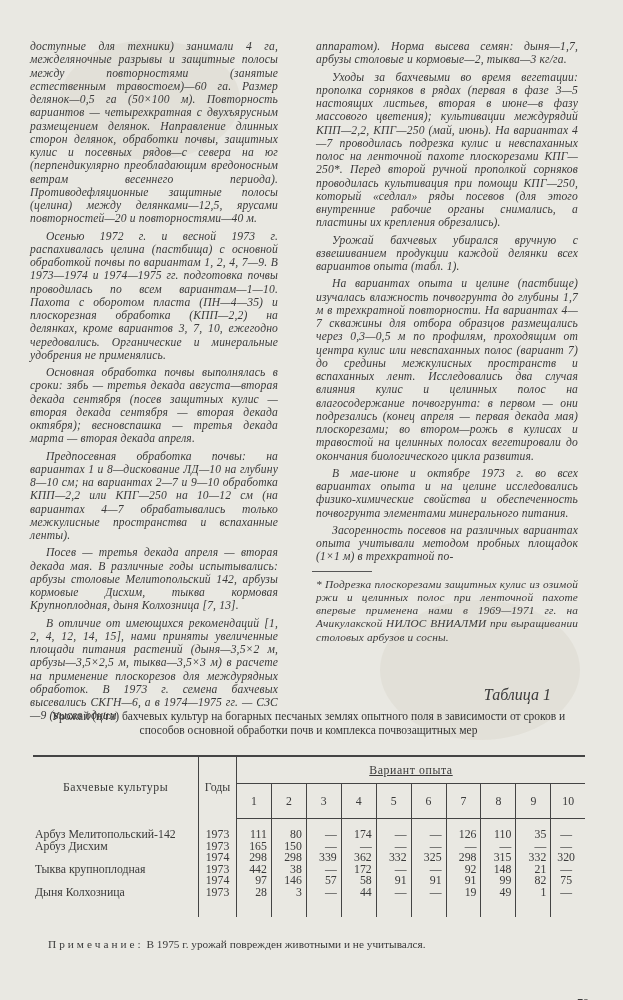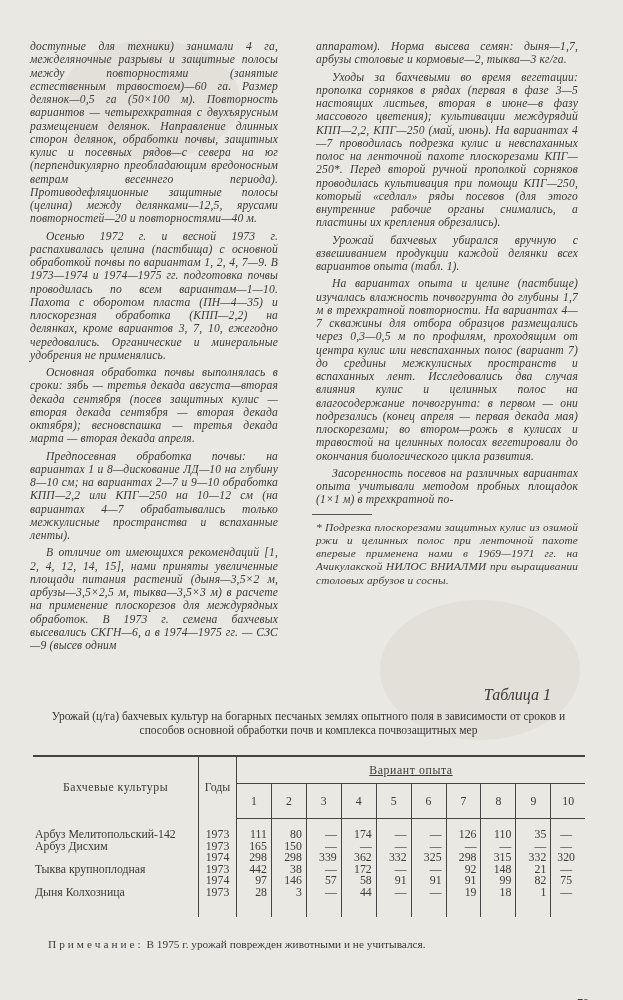--- a/index.html
+++ b/index.html
@@ -69,28 +69,30 @@
 <div class="page">
 
   <div class="stain" style="left:60px;top:40px;width:180px;height:120px;"></div>
   <div class="stain" style="left:380px;top:600px;width:200px;height:140px;"></div>
 
   <div class="col col-left">
     <p class="first">доступные для техники) занимали 4 га, межделяночные разрывы и защитные полосы между повторностями (занятые естественным травостоем)—60 га. Размер делянок—0,5 га (50×100 м). Повторность вариантов — четырехкратная с двухъярусным размещением делянок. Направление длинных сторон делянок, обработки почвы, защитных кулис и посевных рядов—с севера на юг (перпендикулярно преобладающим вредоносным ветрам весеннего периода). Противодефляционные защитные полосы (целина) между делянками—12,5, ярусами повторностей—20 и повторностями—40 м.</p>
     <p class="ind">Осенью 1972 г. и весной 1973 г. распахивалась целина (пастбища) с основной обработкой почвы по вариантам 1, 2, 4, 7—9. В 1973—1974 и 1974—1975 гг. подготовка почвы проводилась по всем вариантам—1—10. Пахота с оборотом пласта (ПН—4—35) и плоскорезная обработка (КПП—2,2) на делянках, кроме вариантов 3, 7, 10, ежегодно чередовались. Органические и минеральные удобрения не применялись.</p>
     <p class="ind">Основная обработка почвы выполнялась в сроки: зябь — третья декада августа—вторая декада сентября (посев защитных кулис — вторая декада сентября — вторая декада октября); весновспашка — третья декада марта — вторая декада апреля.</p>
     <p class="ind">Предпосевная обработка почвы: на вариантах 1 и 8—дискование ЛД—10 на глубину 8—10 см; на вариантах 2—7 и 9—10 обработка КПП—2,2 или КПГ—250 на 10—12 см (на вариантах 4—7 обрабатывались только межкулисные пространства и вспаханные ленты).</p>
+    <p class="ind">Посев — третья декада апреля — вторая декада мая. В различные годы испытывались: арбузы столовые Мелитопольский 142, арбузы кормовые Дисхим, тыква кормовая Крупноплодная, дыня Колхозница [7, 13].</p>
     <p class="ind">В отличие от имеющихся рекомендаций [1, 2, 4, 12, 14, 15], нами приняты увеличенные площади питания растений (дыня—3,5×2 м, арбузы—3,5×2,5 м, тыква—3,5×3 м) в расчете на применение плоскорезов для междурядных обработок. В 1973 г. семена бахчевых высевались СКГН—6, а в 1974—1975 гг. — СЗС—9 (высев одним</p>
   </div>
 
   <div class="col col-right">
     <p class="first">аппаратом). Норма высева семян: дыня—1,7, арбузы столовые и кормовые—2, тыква—3 кг/га.</p>
     <p class="ind">Уходы за бахчевыми во время вегетации: прополка сорняков в рядах (первая в фазе 3—5 настоящих листьев, вторая в июне—в фазу массового цветения); культивации междурядий КПП—2,2, КПГ—250 (май, июнь). На вариантах 4—7 проводилась подрезка кулис и невспаханных полос на ленточной пахоте плоскорезами КПГ—250*. Перед второй ручной прополкой сорняков проводилась культивация при помощи КПГ—250, который «седлал» ряды посевов (для этого внутренние рабочие органы снимались, а пластины их крепления обрезались).</p>
     <p class="ind">Урожай бахчевых убирался вручную с взвешиванием продукции каждой делянки всех вариантов опыта (табл. 1).</p>
     <p class="ind">На вариантах опыта и целине (пастбище) изучалась влажность почвогрунта до глубины 1,7 м в трехкратной повторности. На вариантах 4—7 скважины для отбора образцов размещались через 0,3—0,5 м по профилям, проходящим от центра кулис или невспаханных полос (вариант 7) до средины межкулисных пространств и вспаханных лент. Исследовались два случая влияния кулис и целинных полос на влагосодержание почвогрунта: в первом — они подрезались (конец апреля — первая декада мая) плоскорезами; во втором—рожь в кулисах и травостой на целинных полосах вегетировали до окончания биологического цикла развития.</p>
+    <p class="ind">В мае-июне и октябре 1973 г. во всех вариантах опыта и на целине исследовались физико-химические свойства и обеспеченность почвогрунта элементами минерального питания.</p>
     <p class="ind">Засоренность посевов на различных вариантах опыта учитывали методом пробных площадок (1×1 м) в трехкратной по-</p>
     <div class="footnote-rule"></div>
     <p class="footnote">* Подрезка плоскорезами защитных кулис из озимой ржи и целинных полос при ленточной пахоте впервые применена нами в 1969—1971 гг. на Ачикулакской НИЛОС ВНИАЛМИ при выращивании столовых арбузов и сосны.</p>
   </div>
 
   <div class="table-caption-label">Таблица 1</div>
   <div class="table-title">Урожай (ц/га) бахчевых культур на богарных песчаных землях опытного поля в зависимости от сроков и способов основной обработки почв и комплекса почвозащитных мер</div>
 
   <div class="table-wrap">
     <table>
@@ -201,21 +203,21 @@
         <tr>
           <td class="cropname">Дыня Колхозница</td>
           <td class="yr">1973</td>
           <td class="num">28</td>
           <td class="num">3</td>
           <td class="num">—</td>
           <td class="num">44</td>
           <td class="num">—</td>
           <td class="num">—</td>
           <td class="num">19</td>
-          <td class="num">18</td>
+          <td class="num">49</td>
           <td class="num">1</td>
           <td class="num last">—</td>
         </tr>
         <tr class="spacer">
           <td class="cropname"></td>
             <td class="yr"></td>
           <td class="num"></td>
             <td class="num"></td>
             <td class="num"></td>
             <td class="num"></td>

